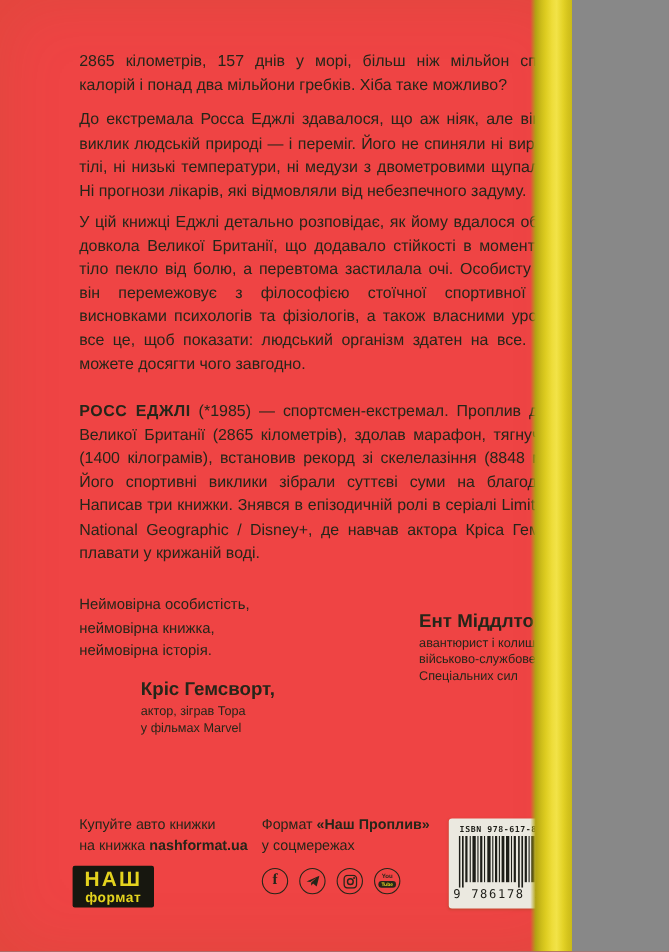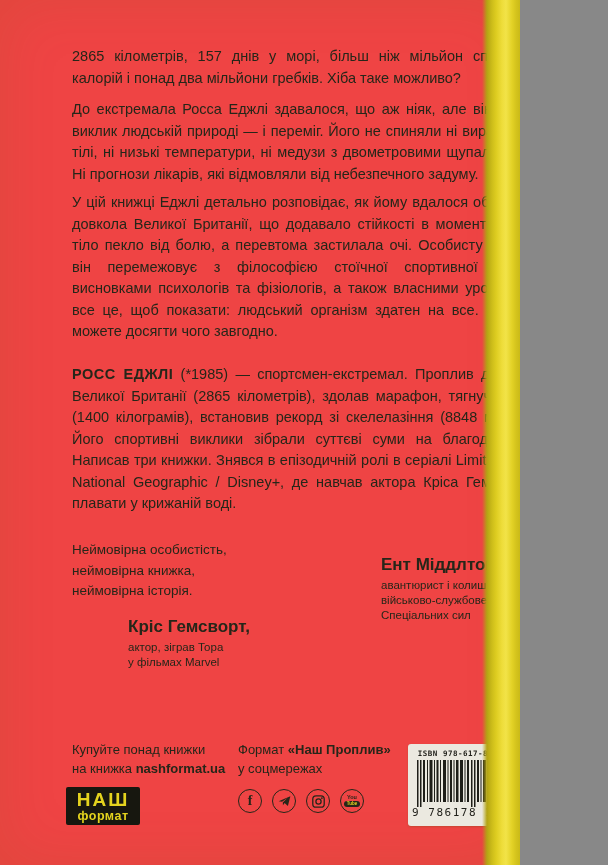--- a/index.html
+++ b/index.html
@@ -108,21 +108,21 @@
       </div>
     </div>
     <div class="qcol right">
       <div class="attrib">
         <div class="q-author">Ент Міддлтон,</div>
         <div class="q-role">авантюрист і колишній військово-службовець Спеціальних сил</div>
       </div>
     </div>
   </div>
 
-  <p class="buy-text"><span>Купуйте понад книжки</span><br><span>на книжка </span><b>nashformat.ua</b></p>
+  <p class="buy-text"><span>Купуйте авто книжки</span><br><span>на книжка </span><b>nashformat.ua</b></p>
 
   <div class="logo">
     <div class="logo-top">НАШ</div>
     <div class="logo-bottom">формат</div>
   </div>
 
   <p class="social-text"><span>Формат </span><b>«Наш Проплив»</b><br><span>у соцмережах</span></p>
 
   <div class="social-icons">
     <div class="sicon">

